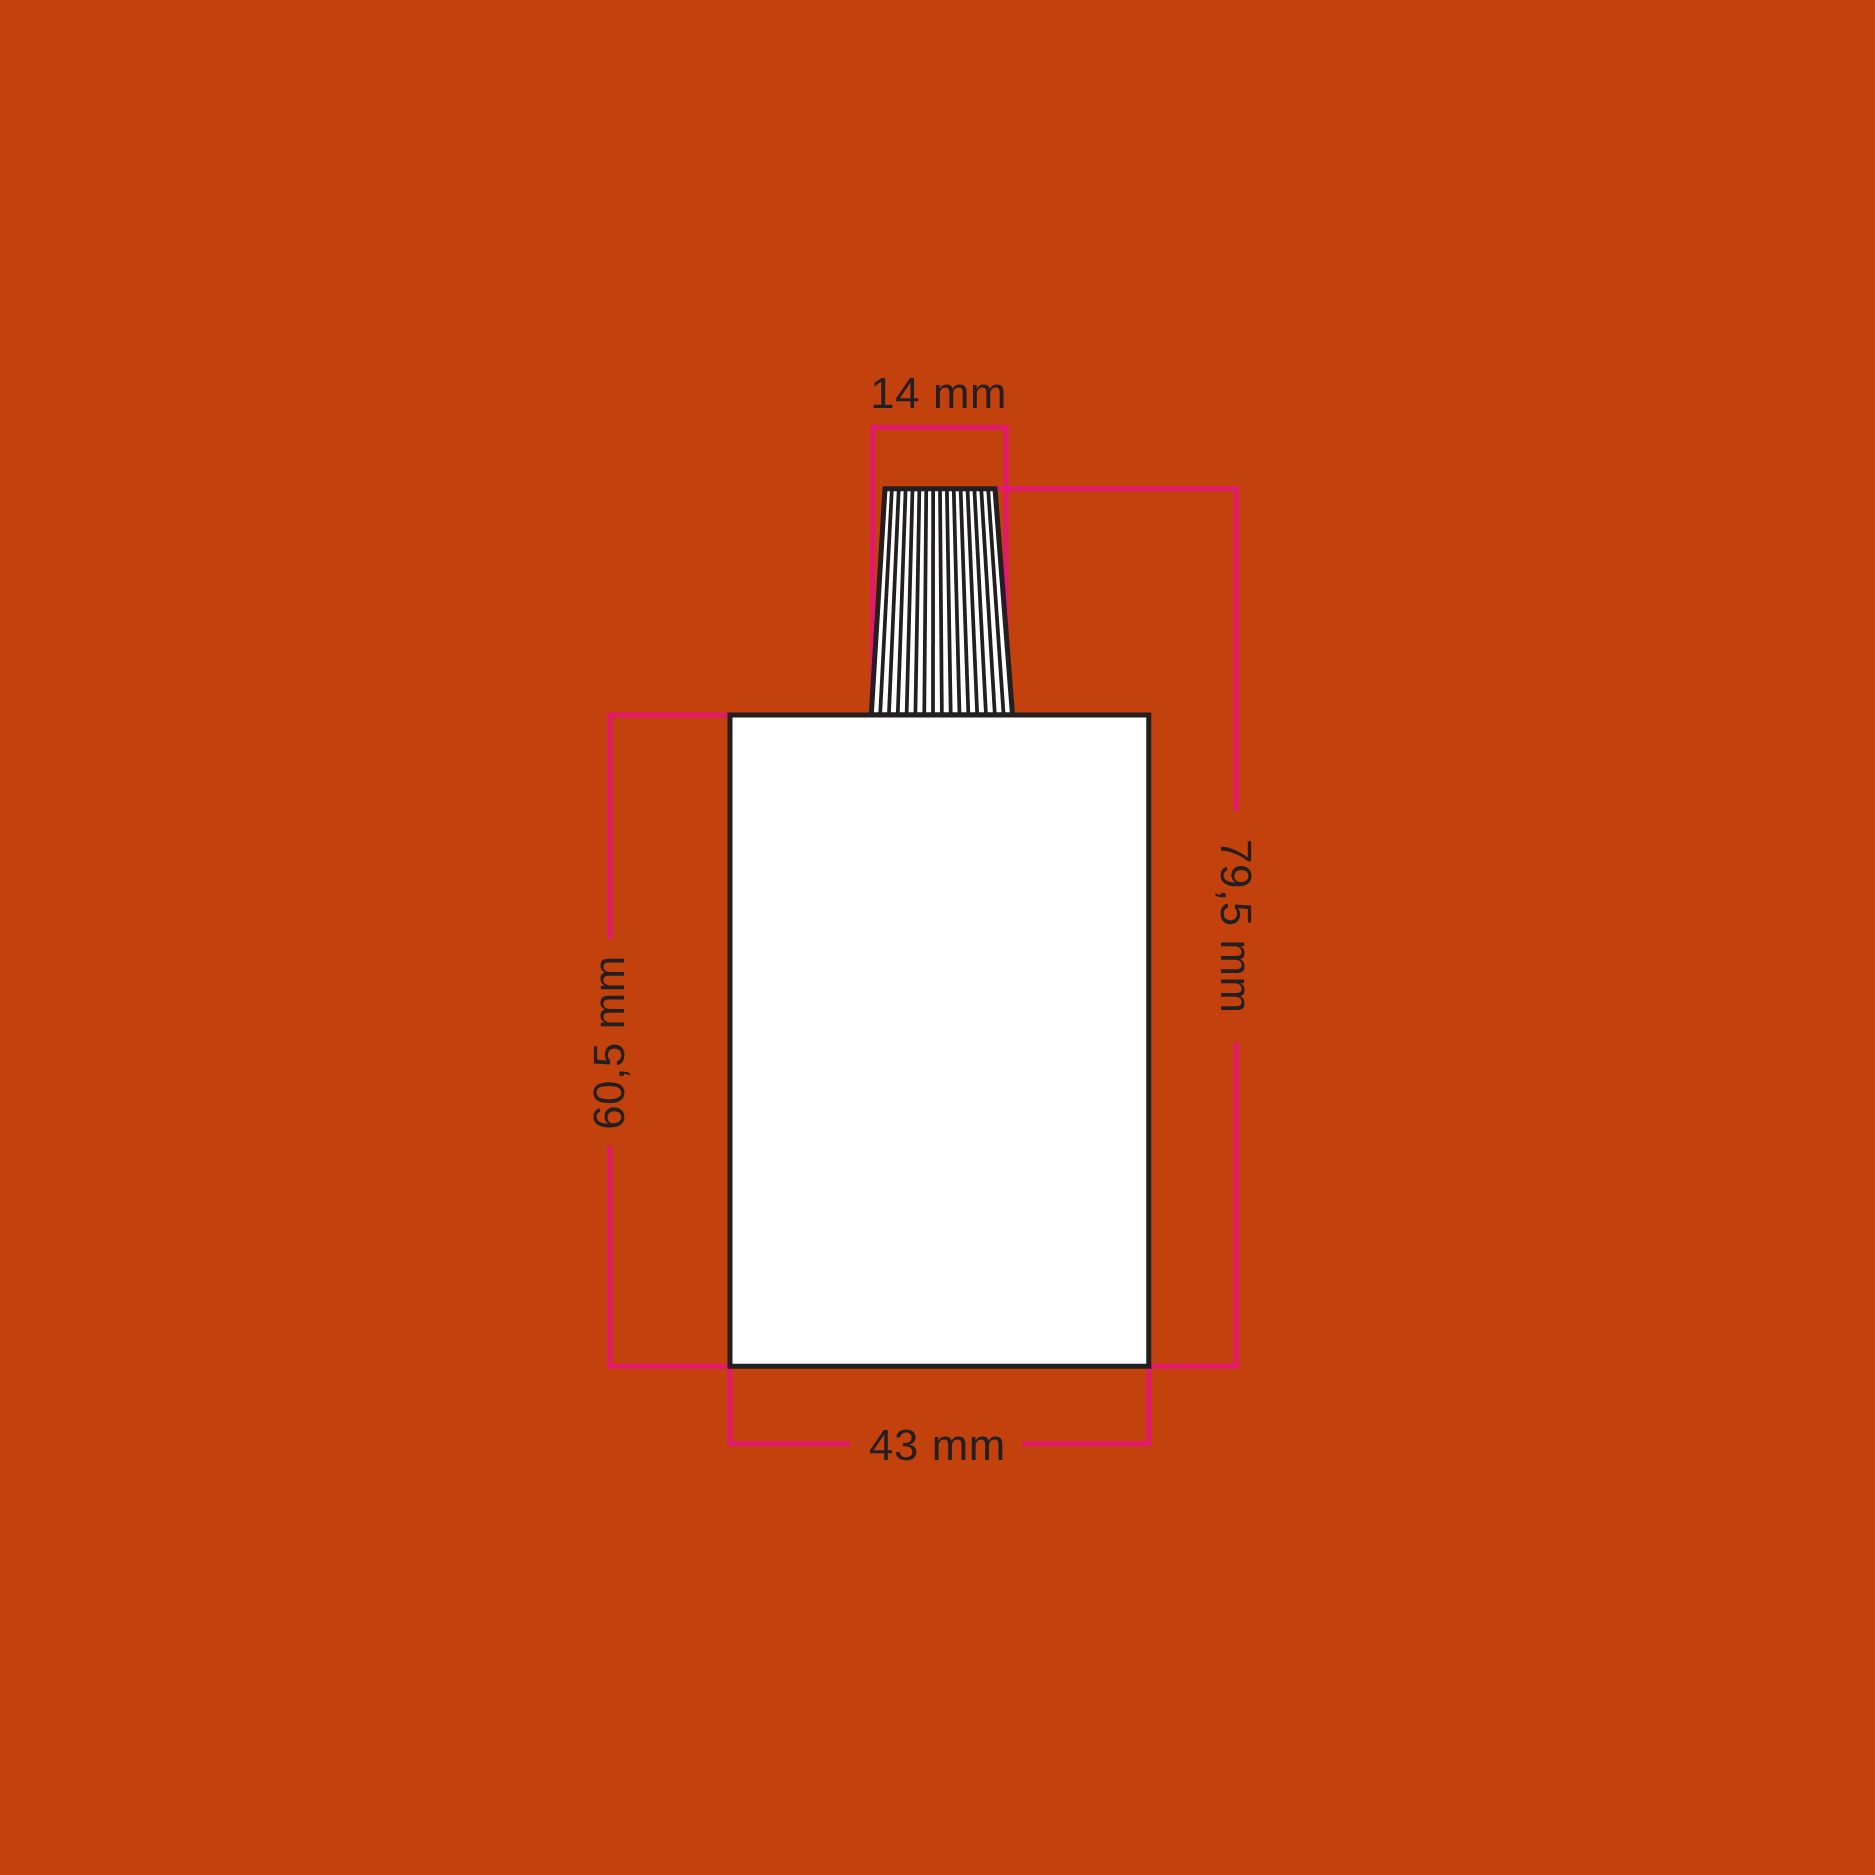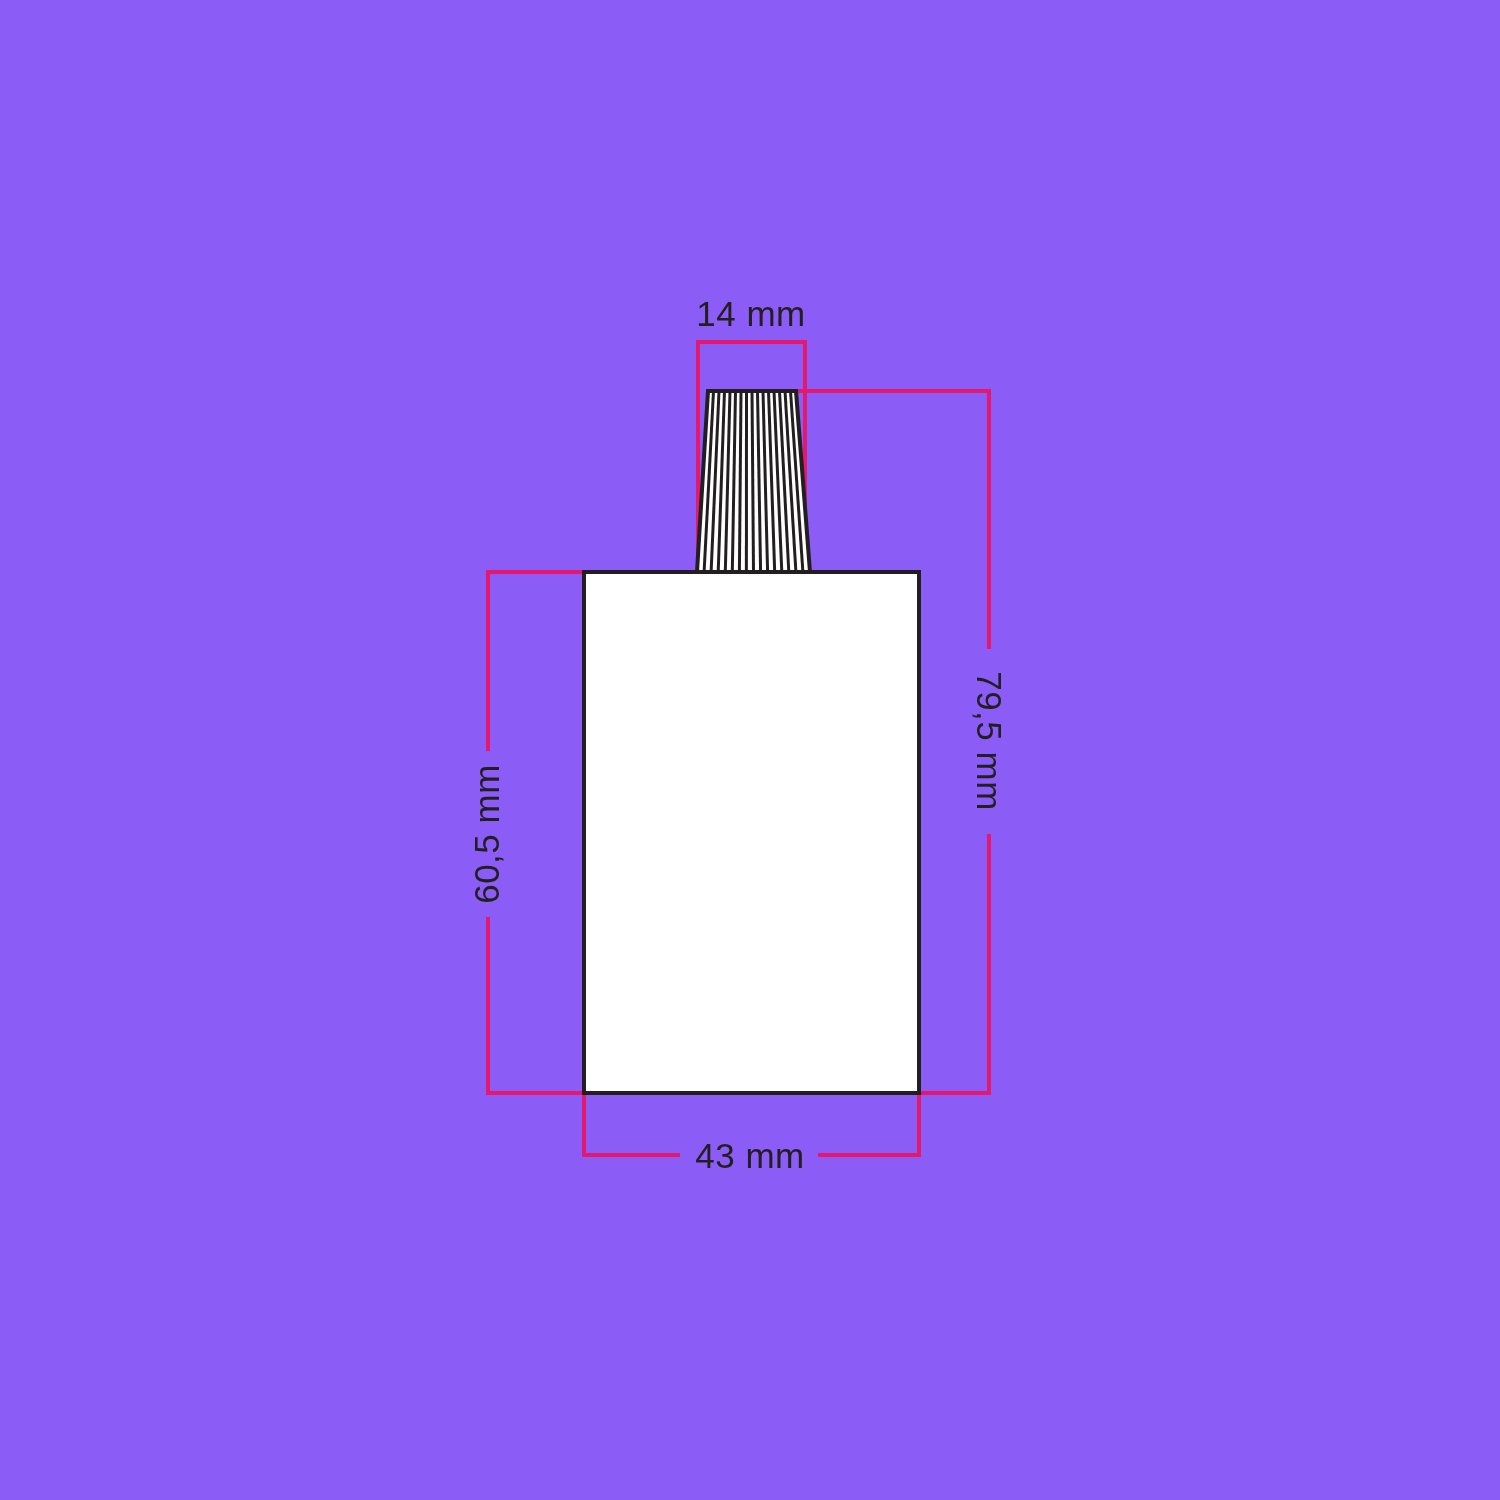--- a/index.html
+++ b/index.html
@@ -8,21 +8,21 @@
     background: #ffffff;
     width: 1500px;
     height: 1500px;
     overflow: hidden;
     font-family: "Liberation Sans", sans-serif;
   }
   .canvas {
     position: relative;
     width: 1500px;
     height: 1500px;
-    background: #8b5cf6;
+    background: #c2410c;
   }
   svg.drawing {
     position: absolute;
     left: 0;
     top: 0;
     width: 1500px;
     height: 1500px;
     display: block;
   }
   .dim-label {

